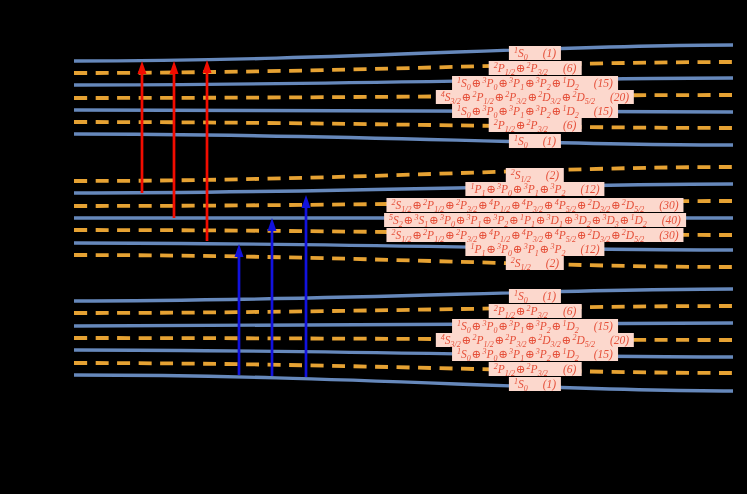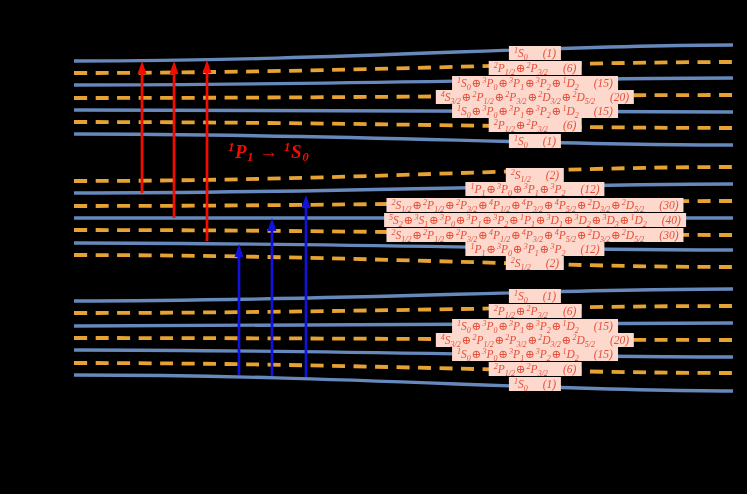--- a/index.html
+++ b/index.html
@@ -76,15 +76,14 @@
       <div class="level-label" style="left: 535px; top: 228px; background: rgb(252, 216, 205); color: rgb(229, 80, 58);"><span class="term"><sup>2</sup>S<sub>1/2</sub></span><span class="oplus">⊕</span><span class="term"><sup>2</sup>P<sub>1/2</sub></span><span class="oplus">⊕</span><span class="term"><sup>2</sup>P<sub>3/2</sub></span><span class="oplus">⊕</span><span class="term"><sup>4</sup>P<sub>1/2</sub></span><span class="oplus">⊕</span><span class="term"><sup>4</sup>P<sub>3/2</sub></span><span class="oplus">⊕</span><span class="term"><sup>4</sup>P<sub>5/2</sub></span><span class="oplus">⊕</span><span class="term"><sup>2</sup>D<sub>3/2</sub></span><span class="oplus">⊕</span><span class="term"><sup>2</sup>D<sub>5/2</sub></span><span class="count">(30)</span></div>
       <div class="level-label" style="left: 535px; top: 242px; background: rgb(252, 216, 205); color: rgb(229, 80, 58);"><span class="term"><sup>1</sup>P<sub>1</sub></span><span class="oplus">⊕</span><span class="term"><sup>3</sup>P<sub>0</sub></span><span class="oplus">⊕</span><span class="term"><sup>3</sup>P<sub>1</sub></span><span class="oplus">⊕</span><span class="term"><sup>3</sup>P<sub>2</sub></span><span class="count">(12)</span></div>
       <div class="level-label" style="left: 535px; top: 256px; background: rgb(252, 216, 205); color: rgb(229, 80, 58);"><span class="term"><sup>2</sup>S<sub>1/2</sub></span><span class="count">(2)</span></div>
       <div class="level-label" style="left: 535px; top: 289px; background: rgb(252, 216, 205); color: rgb(229, 80, 58);"><span class="term"><sup>1</sup>S<sub>0</sub></span><span class="count">(1)</span></div>
       <div class="level-label" style="left: 535px; top: 304px; background: rgb(252, 216, 205); color: rgb(229, 80, 58);"><span class="term"><sup>2</sup>P<sub>1/2</sub></span><span class="oplus">⊕</span><span class="term"><sup>2</sup>P<sub>3/2</sub></span><span class="count">(6)</span></div>
       <div class="level-label" style="left: 535px; top: 319px; background: rgb(252, 216, 205); color: rgb(229, 80, 58);"><span class="term"><sup>1</sup>S<sub>0</sub></span><span class="oplus">⊕</span><span class="term"><sup>3</sup>P<sub>0</sub></span><span class="oplus">⊕</span><span class="term"><sup>3</sup>P<sub>1</sub></span><span class="oplus">⊕</span><span class="term"><sup>3</sup>P<sub>2</sub></span><span class="oplus">⊕</span><span class="term"><sup>1</sup>D<sub>2</sub></span><span class="count">(15)</span></div>
       <div class="level-label" style="left: 535px; top: 333px; background: rgb(252, 216, 205); color: rgb(229, 80, 58);"><span class="term"><sup>4</sup>S<sub>3/2</sub></span><span class="oplus">⊕</span><span class="term"><sup>2</sup>P<sub>1/2</sub></span><span class="oplus">⊕</span><span class="term"><sup>2</sup>P<sub>3/2</sub></span><span class="oplus">⊕</span><span class="term"><sup>2</sup>D<sub>3/2</sub></span><span class="oplus">⊕</span><span class="term"><sup>2</sup>D<sub>5/2</sub></span><span class="count">(20)</span></div>
       <div class="level-label" style="left: 535px; top: 347px; background: rgb(252, 216, 205); color: rgb(229, 80, 58);"><span class="term"><sup>1</sup>S<sub>0</sub></span><span class="oplus">⊕</span><span class="term"><sup>3</sup>P<sub>0</sub></span><span class="oplus">⊕</span><span class="term"><sup>3</sup>P<sub>1</sub></span><span class="oplus">⊕</span><span class="term"><sup>3</sup>P<sub>2</sub></span><span class="oplus">⊕</span><span class="term"><sup>1</sup>D<sub>2</sub></span><span class="count">(15)</span></div>
       <div class="level-label" style="left: 535px; top: 362px; background: rgb(252, 216, 205); color: rgb(229, 80, 58);"><span class="term"><sup>2</sup>P<sub>1/2</sub></span><span class="oplus">⊕</span><span class="term"><sup>2</sup>P<sub>3/2</sub></span><span class="count">(6)</span></div>
       <div class="level-label" style="left: 535px; top: 377px; background: rgb(252, 216, 205); color: rgb(229, 80, 58);"><span class="term"><sup>1</sup>S<sub>0</sub></span><span class="count">(1)</span></div>
-      <div class="transition-label" style="left: 228px; top: 141px; color: rgb(242, 12, 0);"><span class="term"><sup>1</sup>P<sub>1</sub></span> <span class="arr">→</span> <span class="term"><sup>1</sup>S<sub>0</sub></span></div>
     </div>
 </div>
 
 </body></html>

